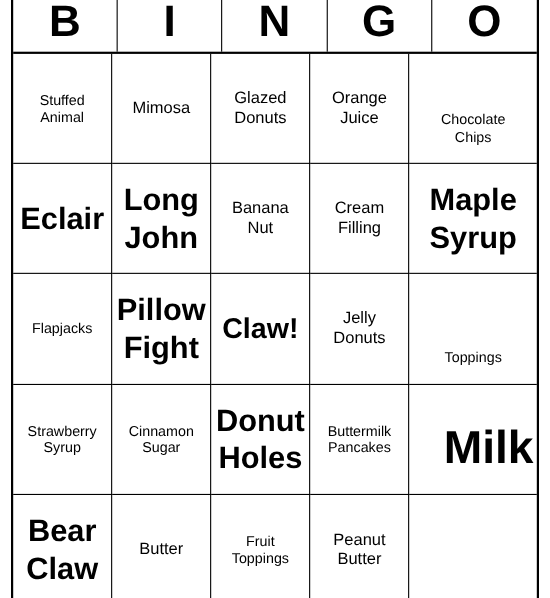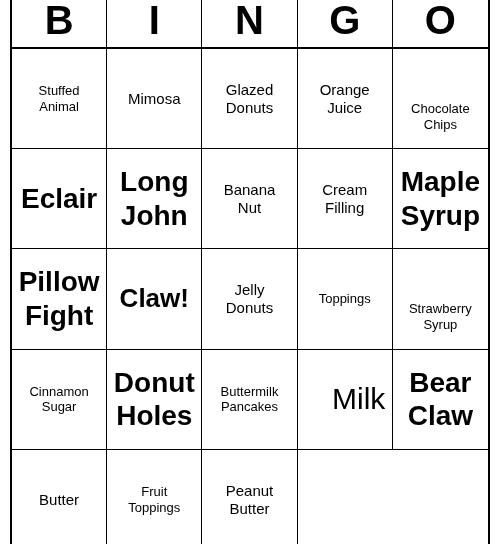--- a/index.html
+++ b/index.html
@@ -79,22 +79,22 @@
     .font-medium {
       font-size: 15px;
     }
 
     .font-large {
       font-size: 28px;
       font-weight: bold;
     }
 
     .font-xlarge {
-      font-size: 30px;
-      font-weight: normal;
+      font-size: 42px;
+      font-weight: bold;
       margin-left: 28px;
     }
 
     .free-cell {
       font-size: 26px;
       font-weight: bold;
     }
   </style>
 </head>
 <body>
@@ -132,20 +132,23 @@
       <div class="bingo-cell">
         <span class="cell-text font-medium">Banana<br>Nut</span>
       </div>
       <div class="bingo-cell">
         <span class="cell-text font-medium">Cream<br>Filling</span>
       </div>
       <div class="bingo-cell">
         <span class="cell-text font-large">Maple<br>Syrup</span>
       </div>
       <div class="bingo-cell">
+        <span class="cell-text font-small">Flapjacks</span>
+      </div>
+      <div class="bingo-cell">
         <span class="cell-text font-large">Pillow<br>Fight</span>
       </div>
       <div class="bingo-cell">
         <span class="cell-text free-cell">Claw!</span>
       </div>
       <div class="bingo-cell">
         <span class="cell-text font-medium">Jelly<br>Donuts</span>
       </div>
       <div class="bingo-cell">
         <span class="cell-text font-small">Toppings</span>

